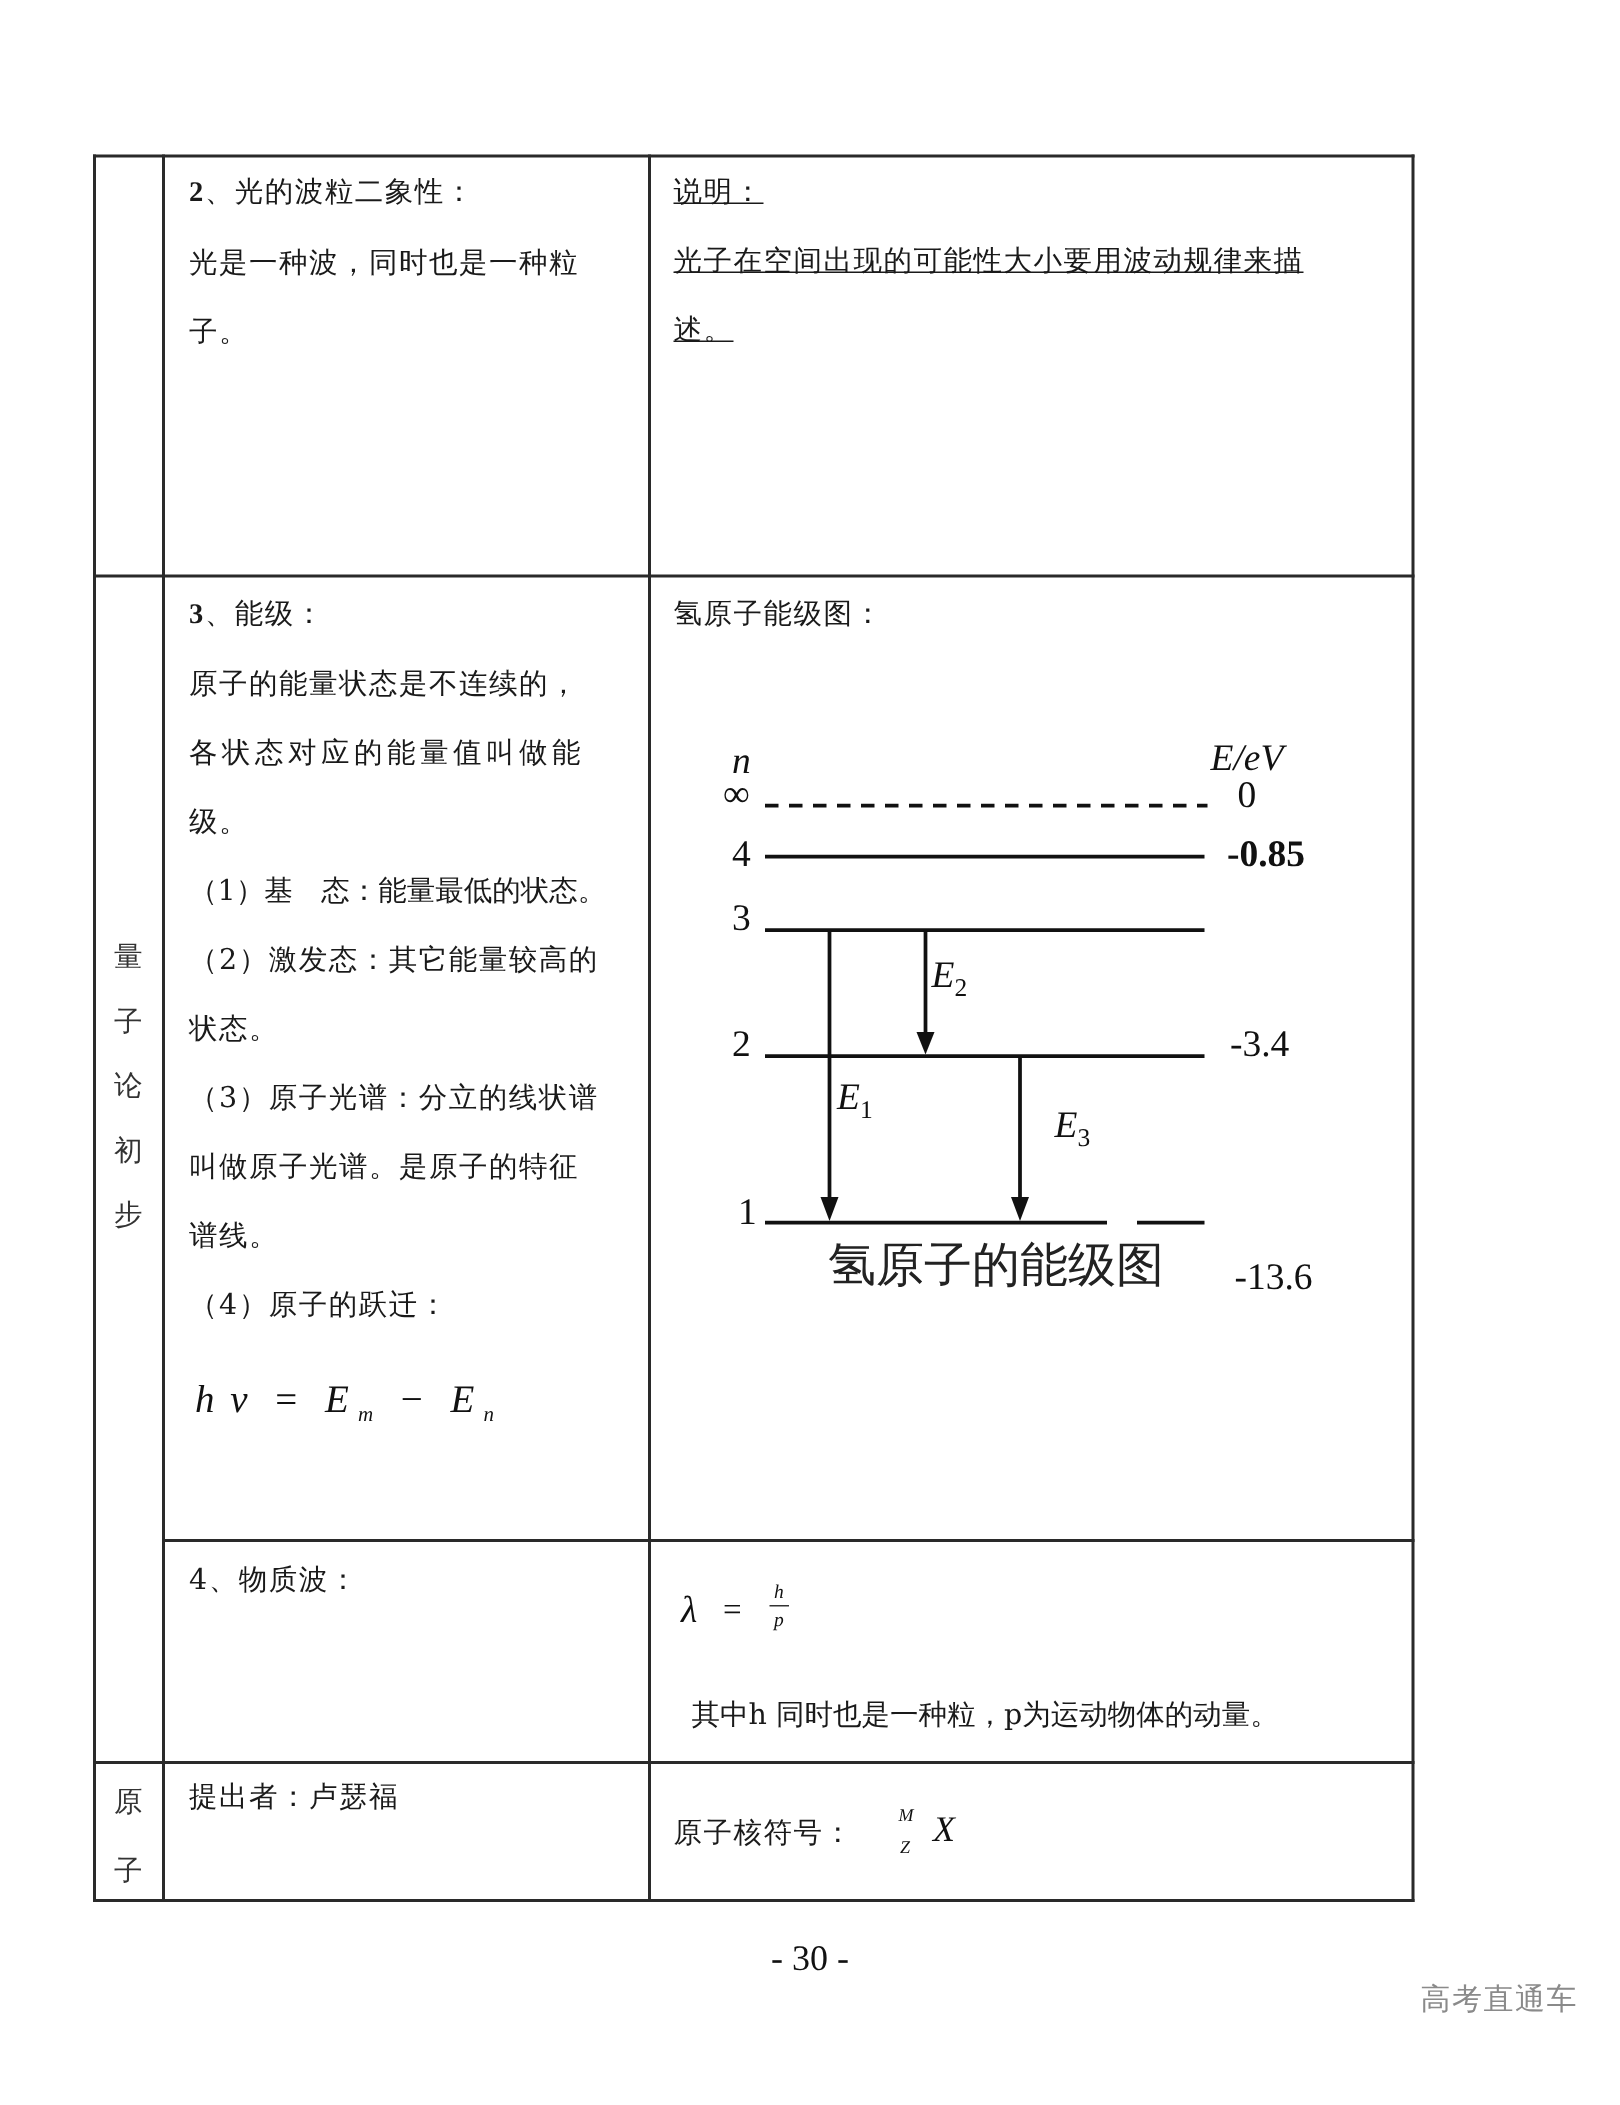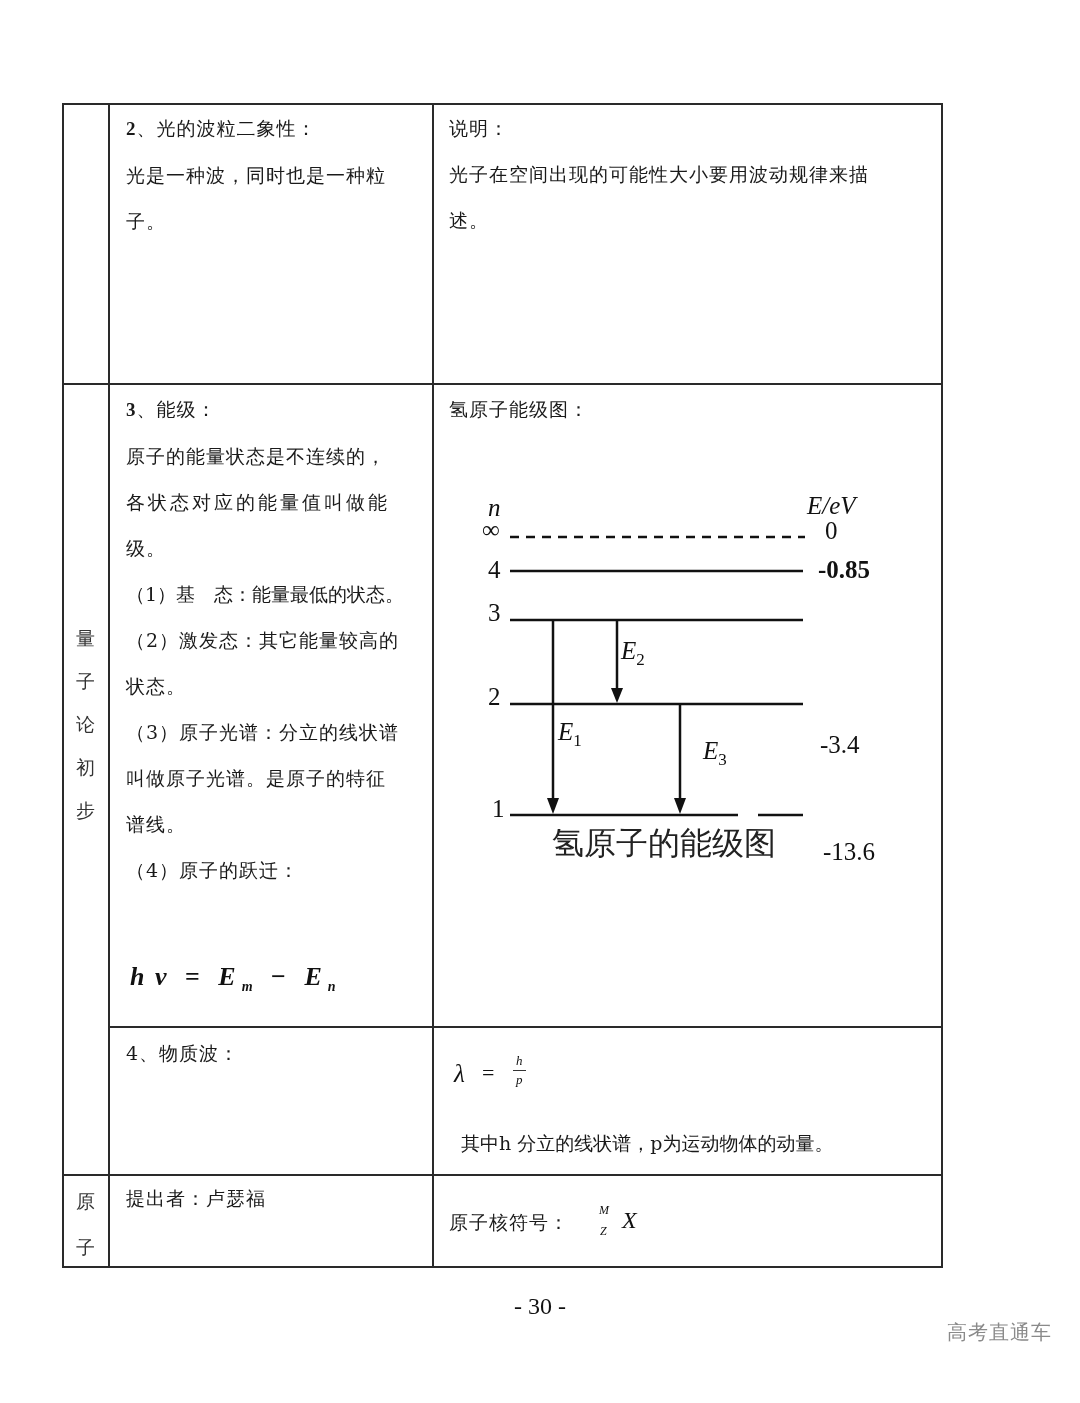--- a/index.html
+++ b/index.html
@@ -52,21 +52,21 @@
     <div class="vline" style="left:108px; top:103px; height:1165px;"></div>
     <div class="vline" style="left:432px; top:103px; height:1165px;"></div>
     <div class="vline" style="left:941px; top:103px; height:1165px;"></div>
   </div>
 
   <div class="cell-text" style="left:126px; top:105px; width:300px;">
     <div><span class="bold-num">2</span><span>、光的波粒二象性：</span></div>
     <div>光是一种波，同时也是一种粒</div>
     <div>子。</div>
   </div>
-  <div class="cell-text" style="left:449px; top:105px; width:480px;">
+  <div class="cell-text" style="left:449px; top:105px; width:480px;text-decoration:underline;">
     <div>说明：</div>
     <div>光子在空间出现的可能性大小要用波动规律来描</div>
     <div>述。</div>
   </div>
 
   <div class="side-label" style="top:617px;">
     <span>量</span>
     <span>子</span>
     <span>论</span>
     <span>初</span>
@@ -80,21 +80,21 @@
     <div>级。</div>
     <div style="letter-spacing:0;">（1）基　态：能量最低的状态。</div>
     <div>（2）激发态：其它能量较高的</div>
     <div>状态。</div>
     <div>（3）原子光谱：分立的线状谱</div>
     <div>叫做原子光谱。是原子的特征</div>
     <div>谱线。</div>
     <div>（4）原子的跃迁：</div>
   </div>
 
-  <div class="formula" style="left:130px; top:962px; font-size:26px; letter-spacing:2px;font-weight:bold;">
+  <div class="formula" style="left:130px; top:918px; font-size:26px; letter-spacing:2px;">
     <span>h ν</span>
     <span style="font-style:normal; margin:0 8px;">=</span>
     <span>E</span><sub style="font-size:14px; margin-left:4px;">m</sub>
     <span style="font-style:normal; margin:0 8px;">−</span>
     <span>E</span><sub style="font-size:14px; margin-left:4px;">n</sub>
   </div>
 
   <div class="cell-text" style="left:449px; top:386px;">氢原子能级图：</div>
 
   <div class="diagram">
@@ -129,21 +129,21 @@
 
     <span class="dlabel" style="left:42px; top:36px;">∞</span>
     <span class="dlabel" style="left:385px; top:37px;">0</span>
 
     <span class="dlabel" style="left:48px; top:76px;">4</span>
     <span class="dlabel" style="left:378px; top:76px;font-weight:bold;">-0.85</span>
 
     <span class="dlabel" style="left:48px; top:119px;">3</span>
 
     <span class="dlabel" style="left:48px; top:203px;">2</span>
-    <span class="dlabel" style="left:380px; top:203px;margin-top:48px;">-3.4</span>
+    <span class="dlabel" style="left:380px; top:203px;">-3.4</span>
 
     <span class="dlabel" style="left:52px; top:315px;">1</span>
     <span class="dlabel" style="left:383px; top:314px;margin-top:44px;">-13.6</span>
 
     <span class="dlabel italic" style="left:118px; top:238px;"><span>E</span><sub style="font-style:normal; font-size:17px;">1</sub></span>
     <span class="dlabel italic" style="left:181px; top:157px;"><span>E</span><sub style="font-style:normal; font-size:17px;">2</sub></span>
     <span class="dlabel italic" style="left:244px; top:257px;margin-left:19px;"><span>E</span><sub style="font-style:normal; font-size:17px;">3</sub></span>
 
     <span class="caption" style="left:112px; top:342px;">氢原子的能级图</span>
   </div>
@@ -151,21 +151,21 @@
   <div class="cell-text" style="left:126px; top:1030px;">4、物质波：</div>
 
   <div class="formula" style="left:454px; top:1050px; width:120px; height:50px;">
     <span style="position:absolute; left:0; top:10px; font-size:25px;">λ</span>
     <span style="position:absolute; left:28px; top:10px; font-size:22px; font-style:normal;">=</span>
     <span style="position:absolute; left:62px; top:3px; font-size:13px;">h</span>
     <span style="position:absolute; left:59px; top:20px; width:13px; height:1px; background:#333;"></span>
     <span style="position:absolute; left:62px; top:22px; font-size:13px;">p</span>
   </div>
 
-  <div class="cell-text" style="left:461px; top:1120px; letter-spacing:0;">其中h 分立的线状谱，p为运动物体的动量。</div>
+  <div class="cell-text" style="left:461px; top:1120px; letter-spacing:0;">其中h 同时也是一种粒，p为运动物体的动量。</div>
 
   <div class="side-label" style="top:1180px;">
     <span>原</span>
     <span style="margin-top:3px;">子</span>
   </div>
 
   <div class="cell-text" style="left:126px; top:1176px; width:300px; line-height:44px;">
     <div>提出者：卢瑟福</div>
   </div>
 

